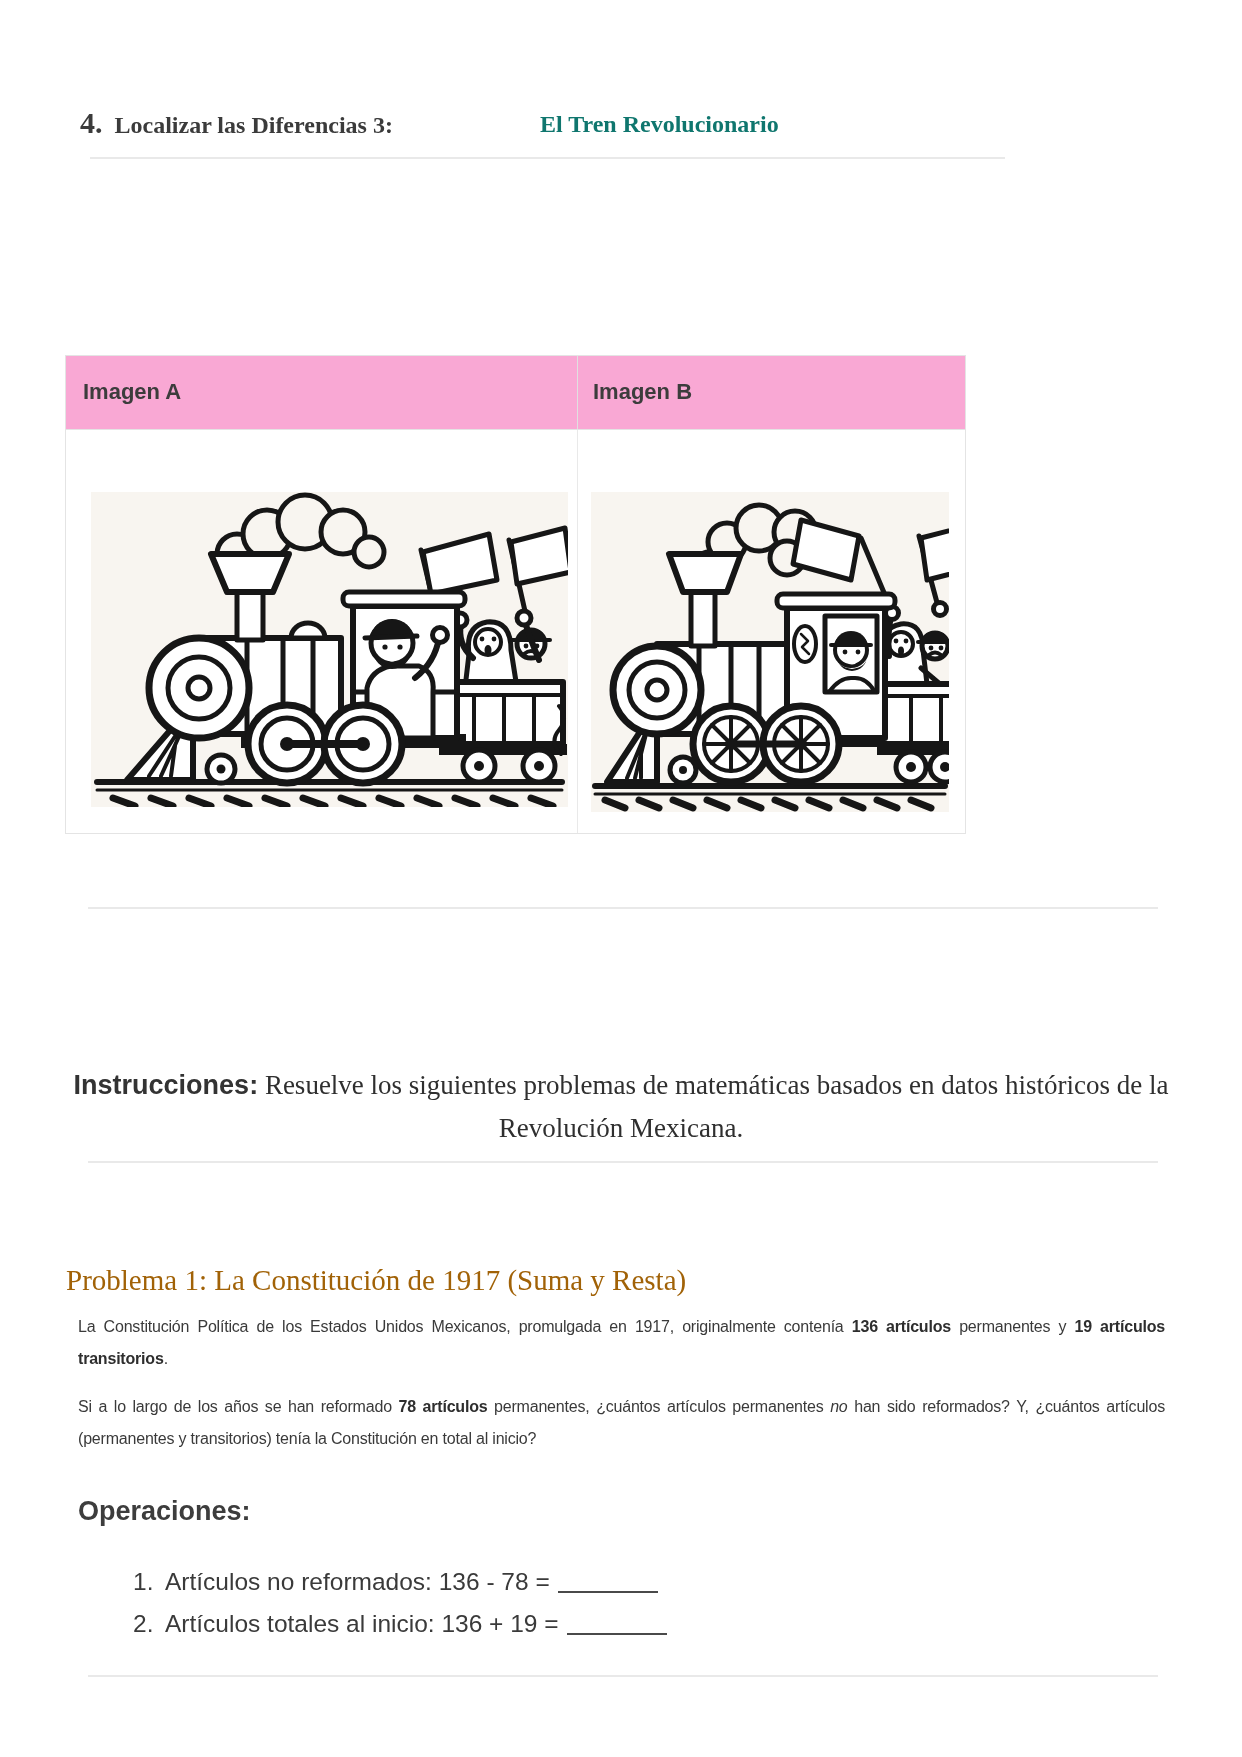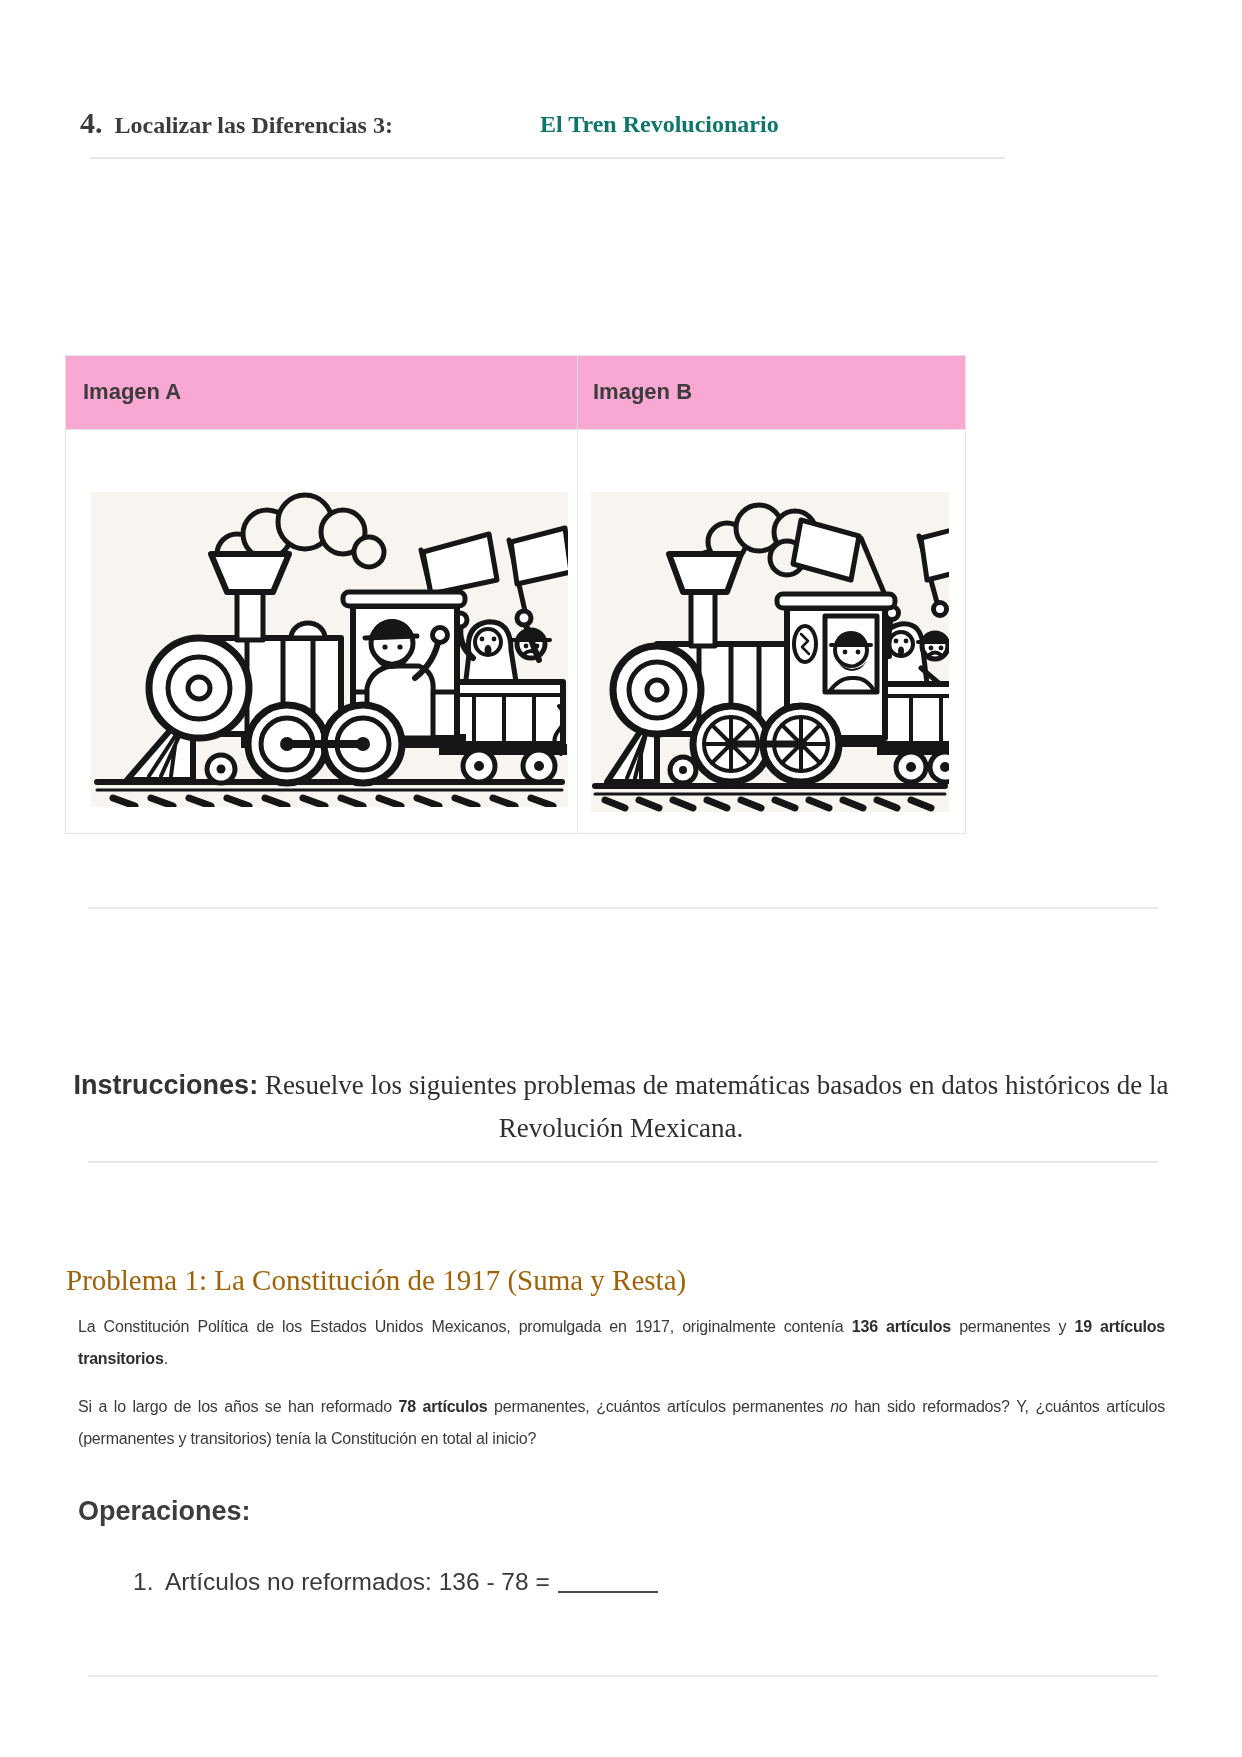--- a/index.html
+++ b/index.html
@@ -277,17 +277,18 @@
   <h2 id="prob1-title">Problema 1: La Constitución de 1917 (Suma y Resta)</h2>
 
   <p class="para" id="prob1-p1"><span>La Constitución Política de los Estados Unidos Mexicanos, promulgada en 1917, originalmente contenía </span><strong>136 artículos</strong><span> permanentes y </span><strong>19 artículos transitorios</strong><span>.</span></p>
 
   <p class="para" id="prob1-p2"><span>Si a lo largo de los años se han reformado </span><strong>78 artículos</strong><span> permanentes, ¿cuántos artículos permanentes </span><em>no</em><span> han sido reformados? Y, ¿cuántos artículos (permanentes y transitorios) tenía la Constitución en total al inicio?</span></p>
 
   <div id="operaciones">Operaciones:</div>
 
   <div id="ops-list">
     <div class="op"><span class="op-num">1.</span><span>Artículos no reformados: 136 - 78 =</span><span class="blank"></span></div>
+    <div class="op"><span class="op-num">2.</span><span>Artículos totales al inicio: 136 + 19 =</span><span class="blank"></span></div>
   </div>
 
   <div class="divider" style="left:88px; top:1675px; width:1070px;"></div>
 
 </div>
 
 </body></html>

